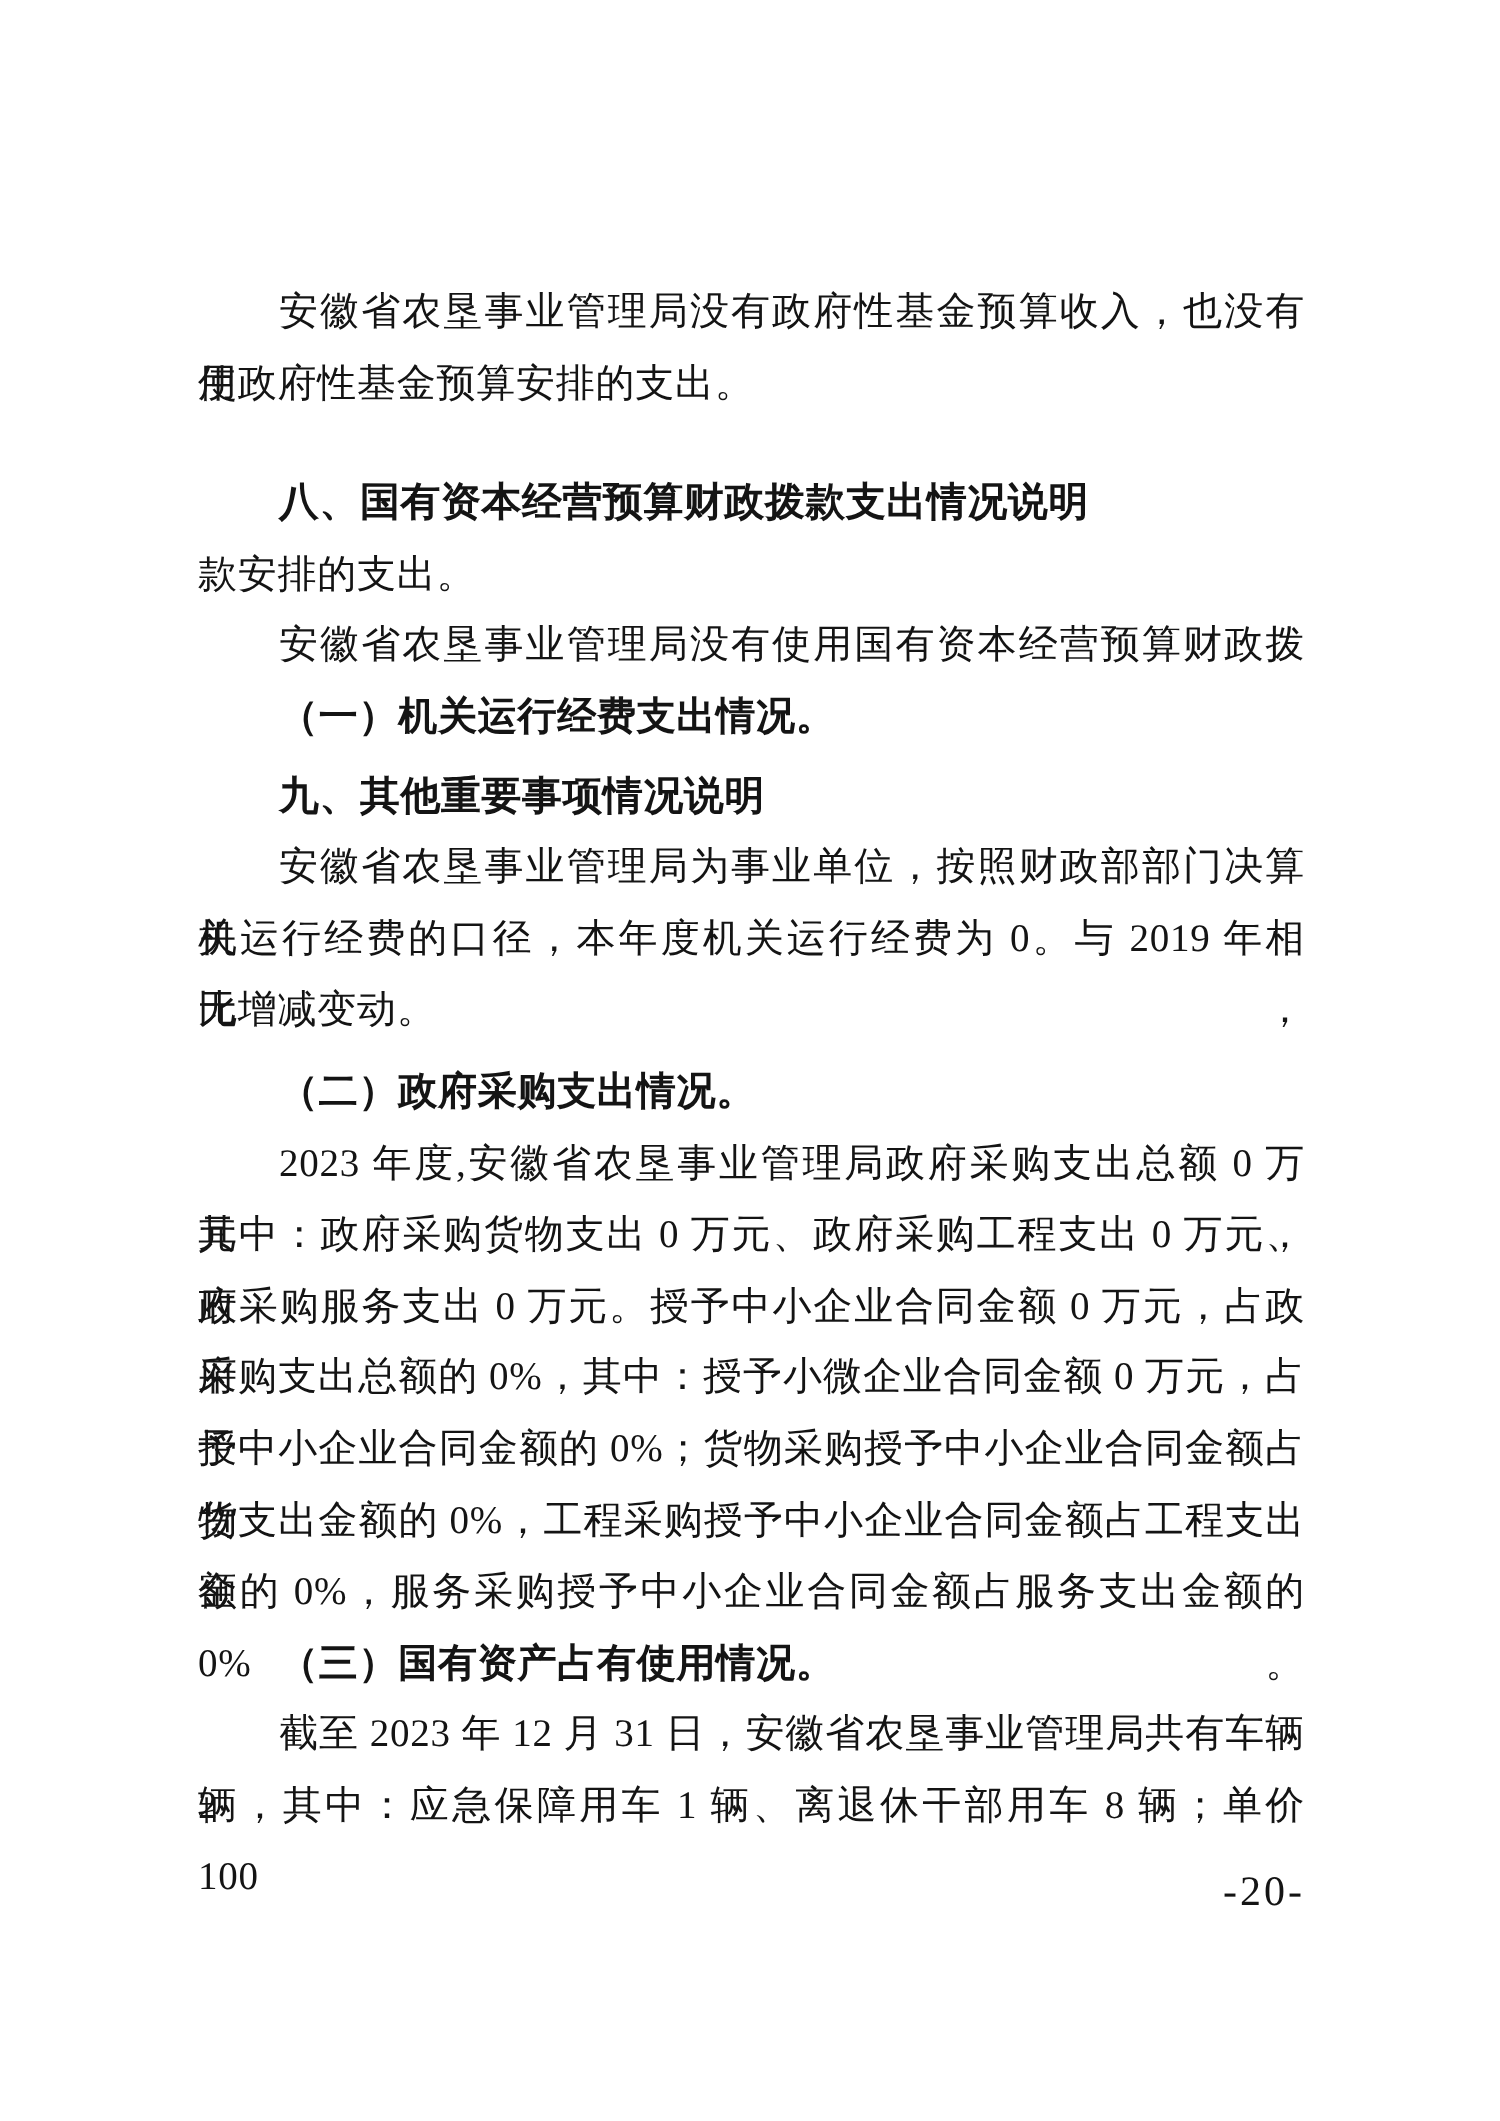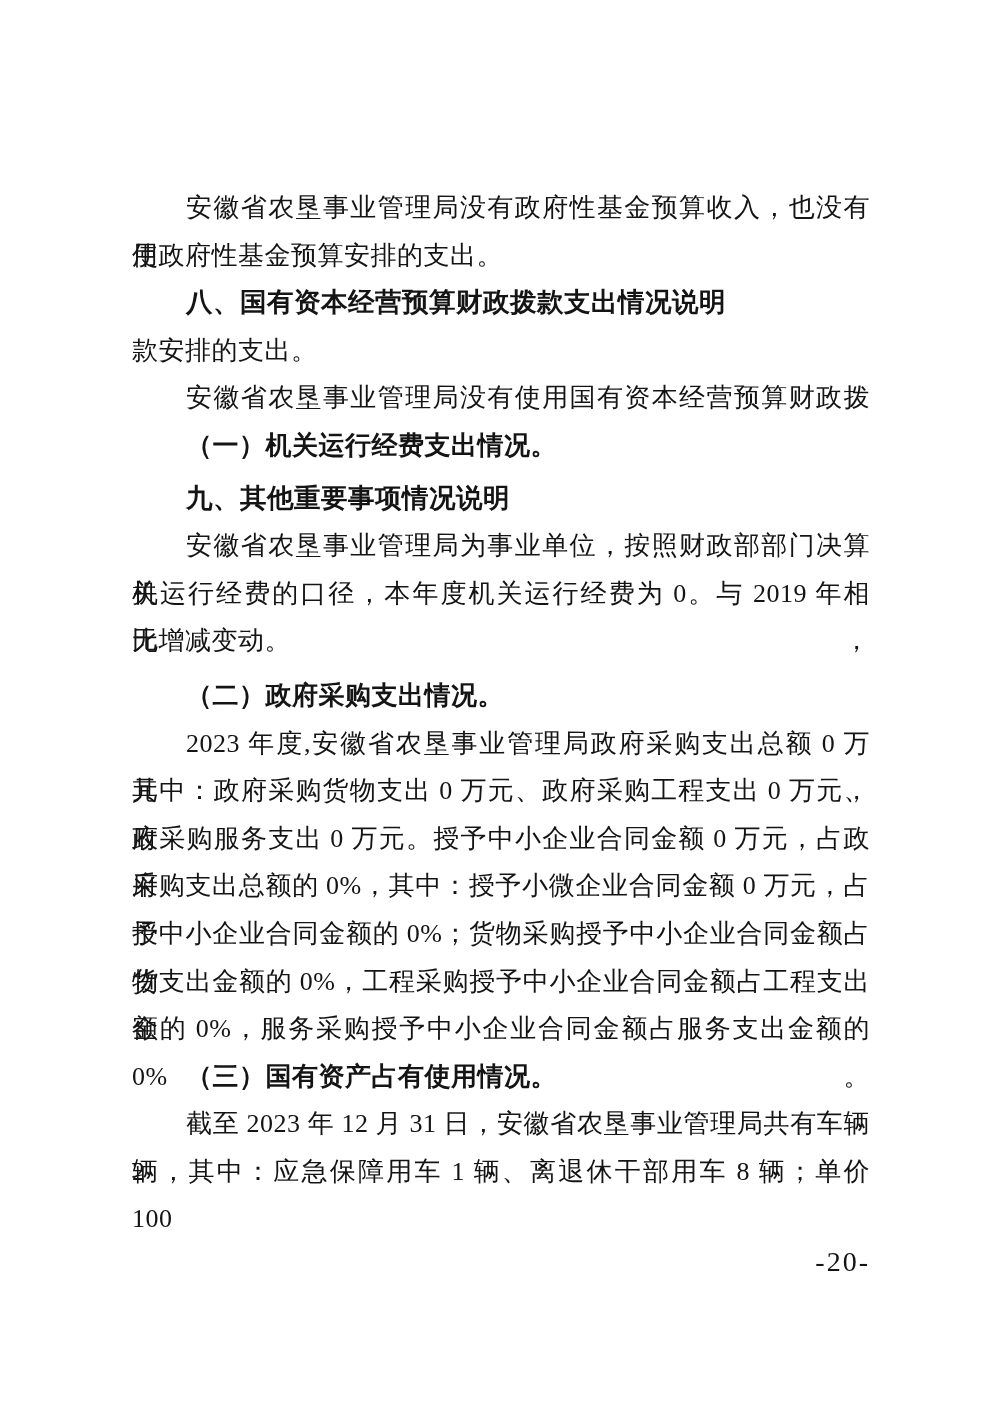--- a/index.html
+++ b/index.html
@@ -33,20 +33,21 @@
   .ind { text-indent: 54px; }
   
   .jf {
     text-align: justify;
     text-align-last: justify;
   }
   .heading {
     font-family: "Liberation Sans", "DejaVu Sans", sans-serif;
     font-weight: 700;
     font-size: 26.5px;
+    margin-top: 32px;
   }
   .subheading {
     font-family: "Liberation Serif", "DejaVu Serif", serif;
     font-weight: 700;
     font-size: 26px;
   }
   .sp-before-h9 { margin-top: 5px; }
   .sp-before-s2 { margin-top: 7px; }
   .page-number {
     position: absolute;

